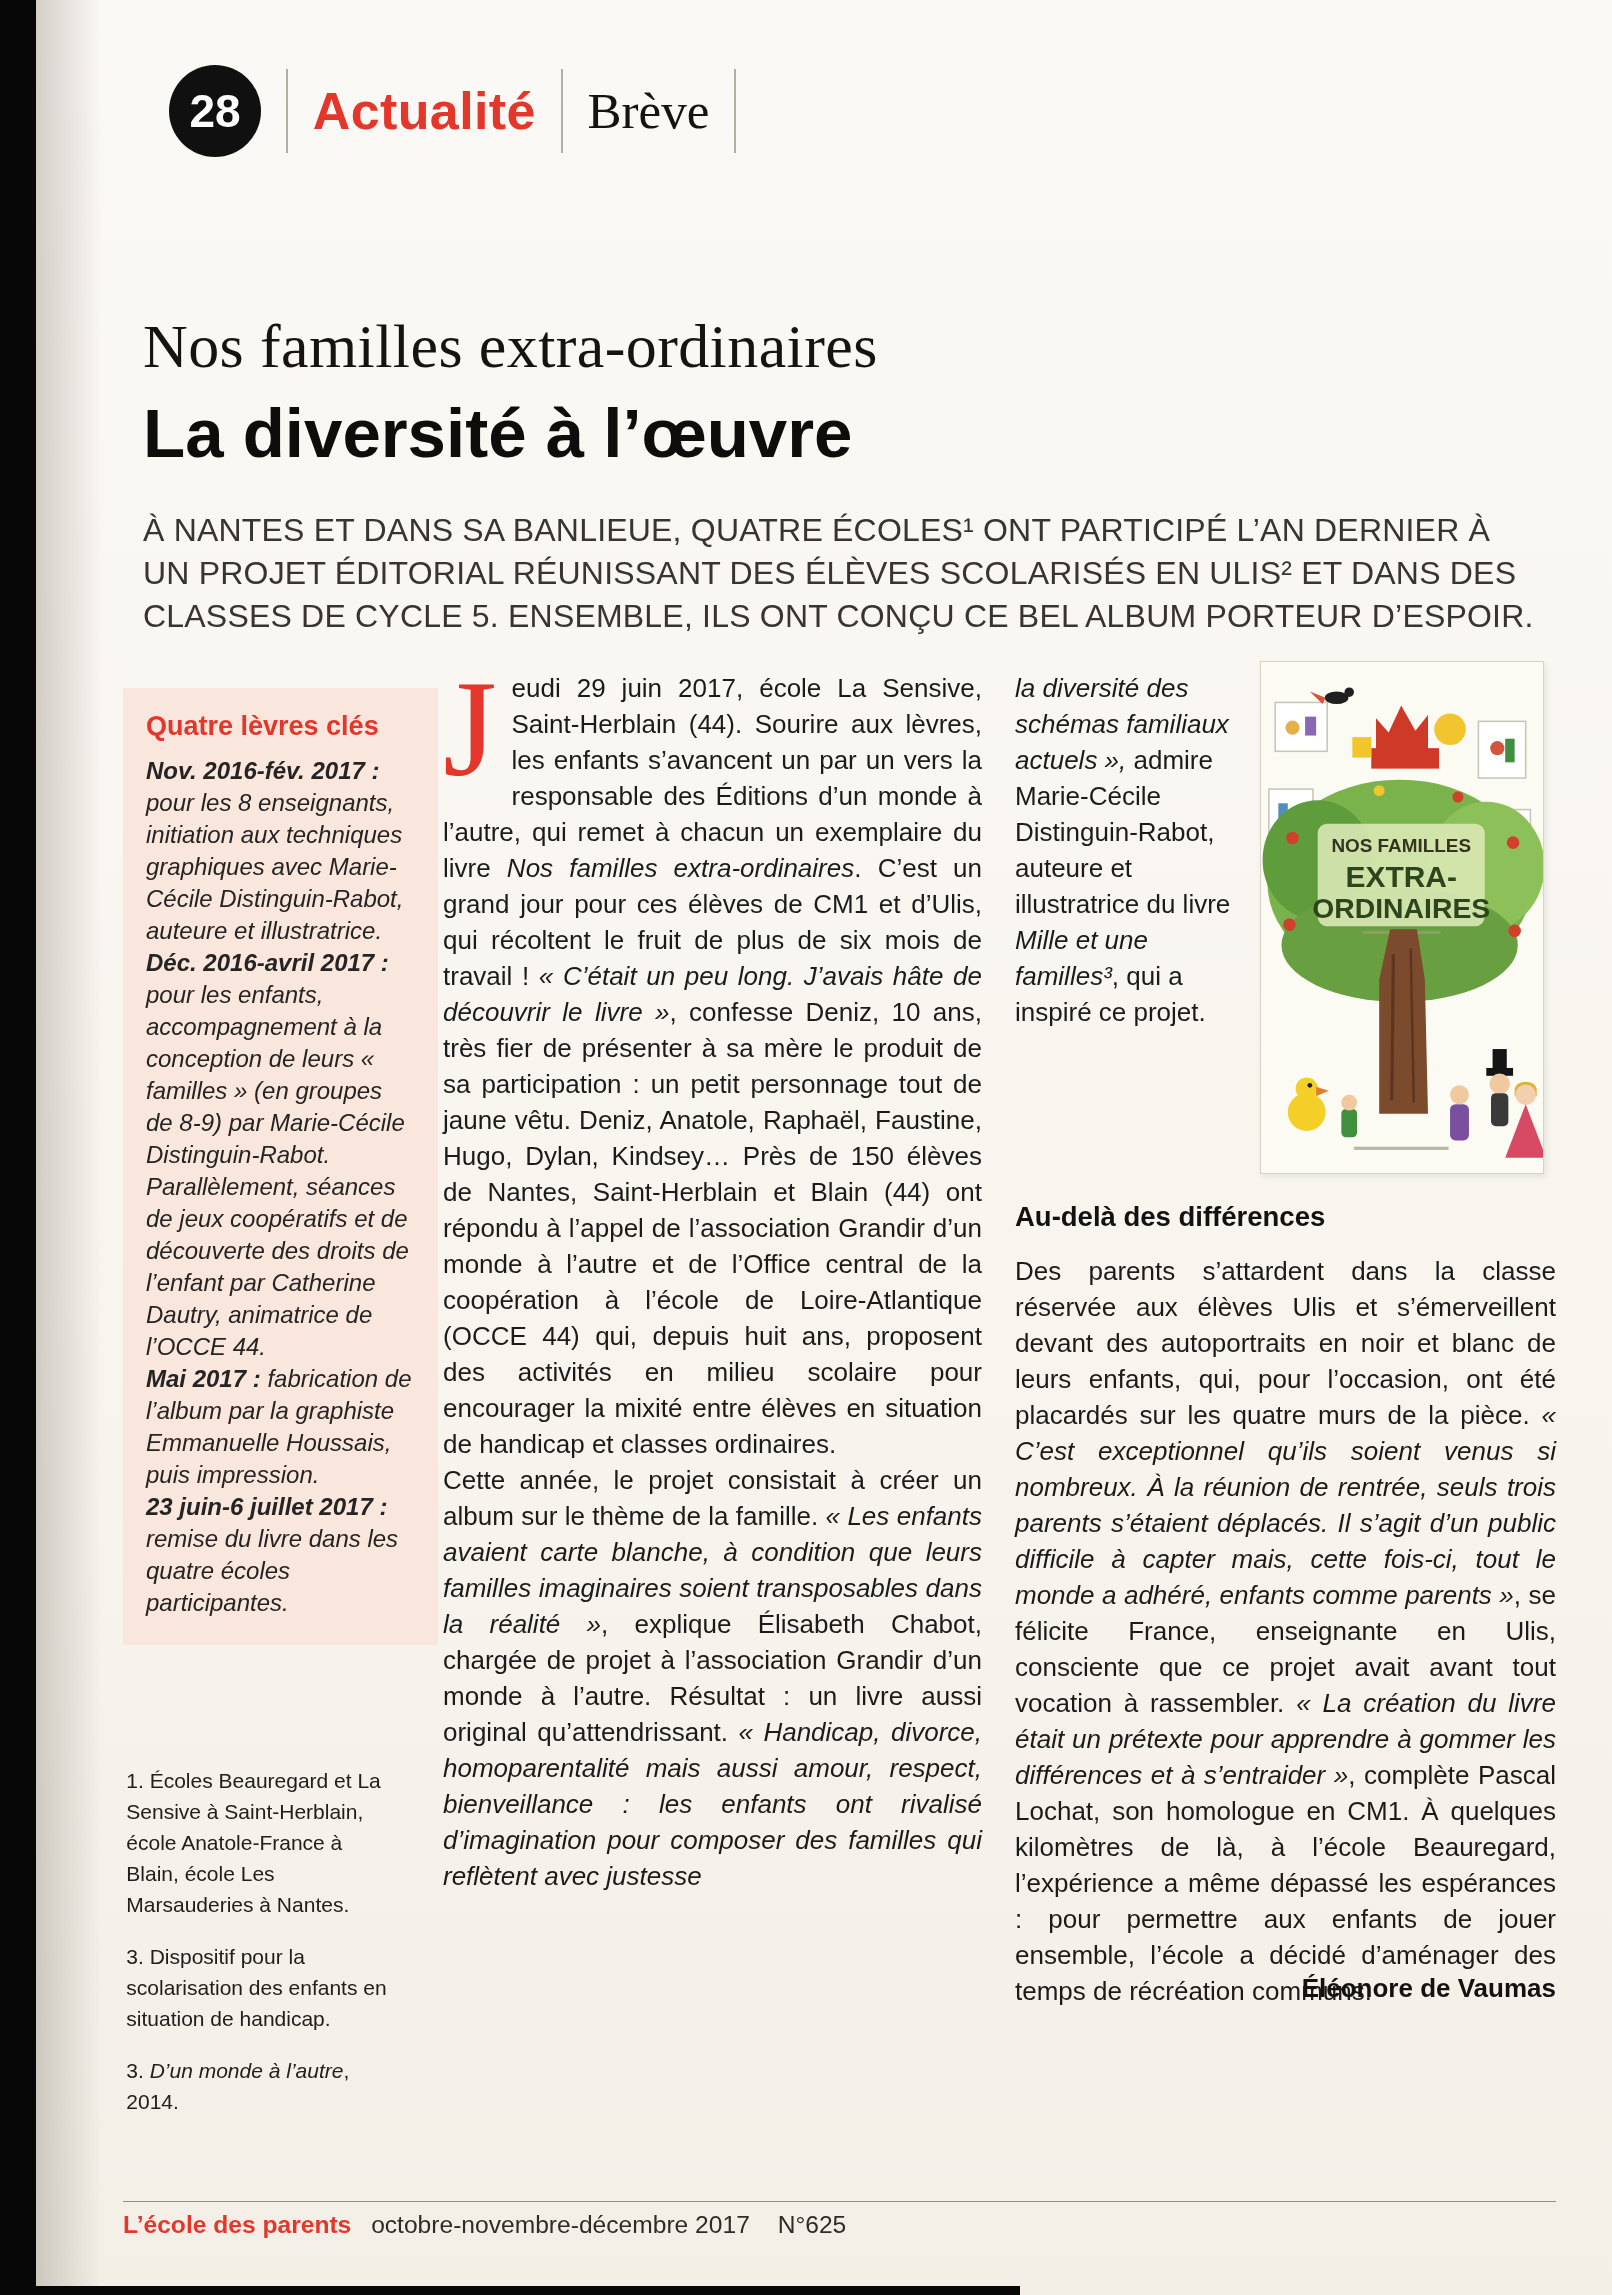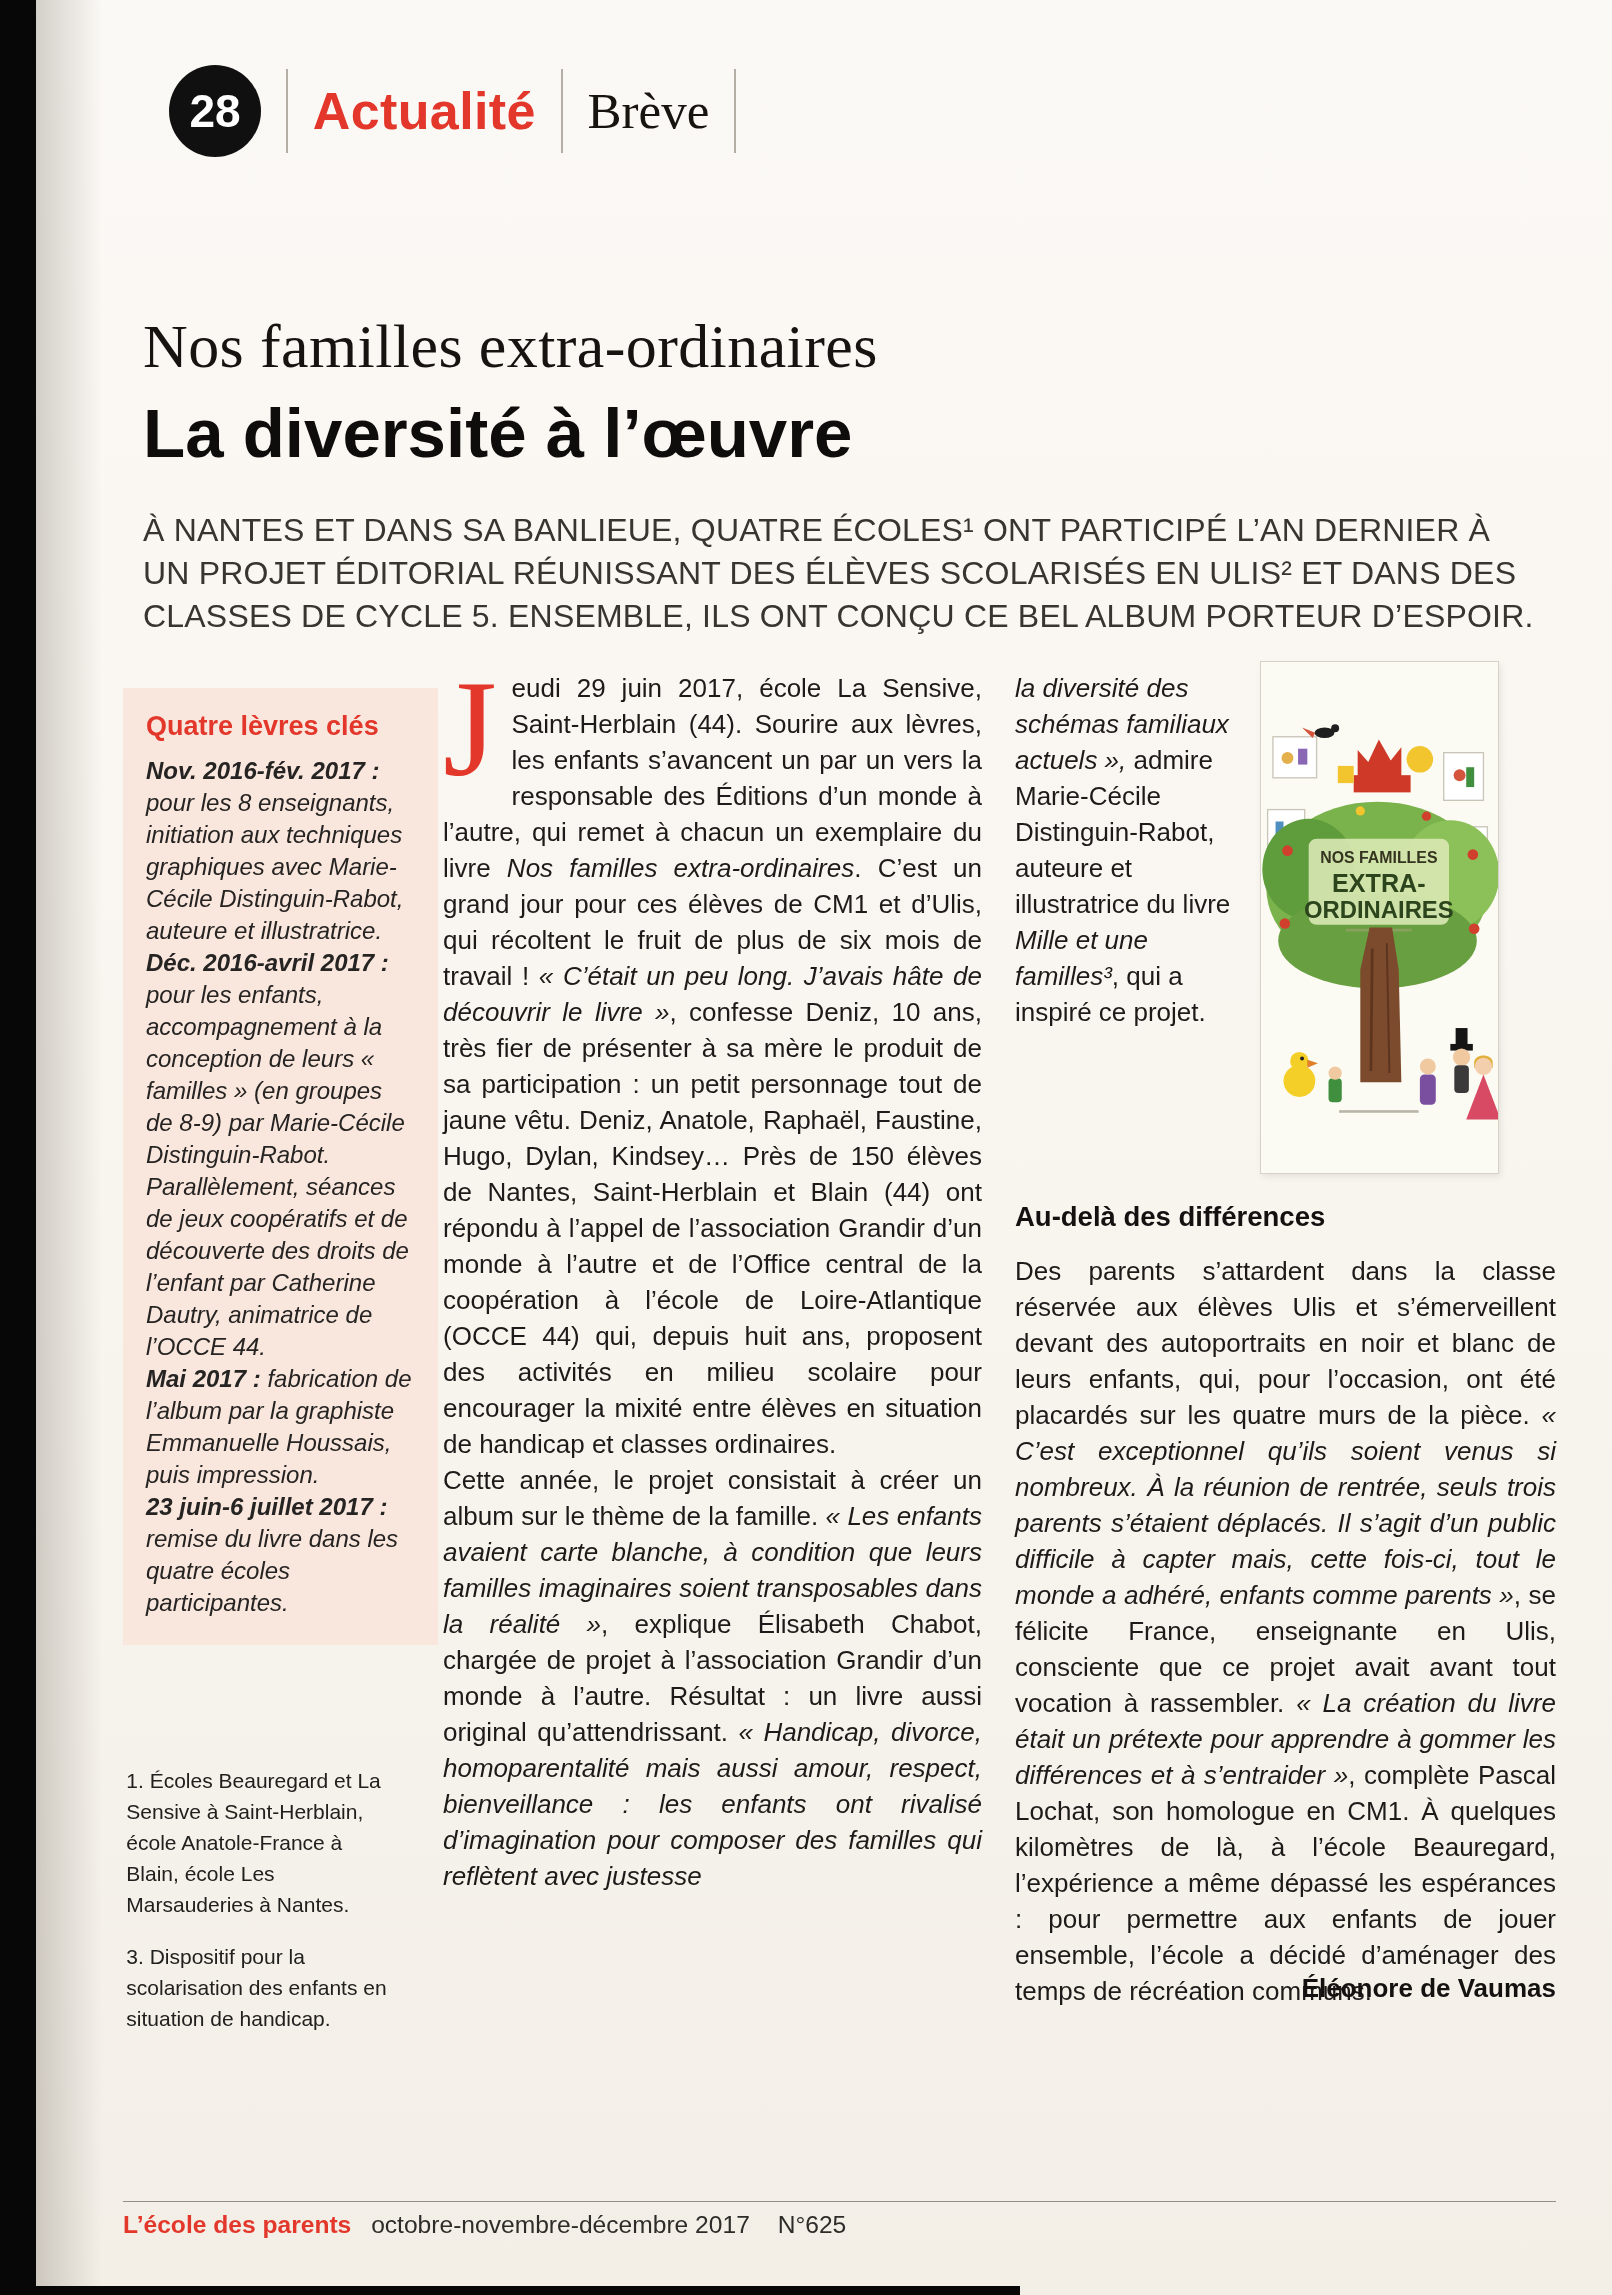--- a/index.html
+++ b/index.html
@@ -49,21 +49,21 @@
   .col-right { position:absolute; left:1015px; top:670px; width:541px; }
   .right-top-text { width:239px; height:531px; text-align:left; }
   .subhead { font-size:27.5px; font-weight:700; color:#131210; margin-bottom:19.7px; }
   .byline { font-size:26px; font-weight:700; color:#131210; text-align:right; margin-top:-36px; position:relative; }
 
   .seg-i { font-style:italic; }
   .seg-bi { font-weight:700; font-style:italic; }
 
   
   .book-cover {
-    position:absolute; left:1260px; top:661px; width:239px; height:513px;
+    position:absolute; left:1260px; top:661px; width:284px; height:513px;
     background:#fcfbf3; border:0.8px solid #d6d2c6; box-shadow:1.6px 2.5px 6.6px rgba(0,0,0,0.08);
   }
   .book-cover svg { width:100%; height:100%; display:block; }
   .cover-text { font-family:"Liberation Sans", sans-serif; font-weight:700; }
 
   
   .page-footer {
     position:absolute; left:123px; top:2201px; width:1433px;
     border-top:1.6px solid #938e86; padding-top:9px; font-size:24.6px; color:#2e2c29;
   }
@@ -99,20 +99,21 @@
     <div class="sidebar-box">
       <h3 class="sidebar-title">Quatre lèvres clés</h3>
       <div class="sidebar-step"><span class="seg-bi">Nov. 2016-fév. 2017 : </span><span class="seg-i">pour les 8 enseignants, initiation aux techniques graphiques avec Marie-Cécile Distinguin-Rabot, auteure et illustratrice.</span></div>
       <div class="sidebar-step"><span class="seg-bi">Déc. 2016-avril 2017 : </span><span class="seg-i">pour les enfants, accompagnement à la conception de leurs « familles » (en groupes de 8-9) par Marie-Cécile Distinguin-Rabot. Parallèlement, séances de jeux coopératifs et de découverte des droits de l’enfant par Catherine Dautry, animatrice de l’OCCE 44.</span></div>
       <div class="sidebar-step"><span class="seg-bi">Mai 2017 : </span><span class="seg-i">fabrication de l’album par la graphiste Emmanuelle Houssais, puis impression.</span></div>
       <div class="sidebar-step"><span class="seg-bi">23 juin-6 juillet 2017 : </span><span class="seg-i">remise du livre dans les quatre écoles participantes.</span></div>
     </div>
     <div class="footnotes">
       <p class="footnote"><span>1. Écoles Beauregard et La Sensive à Saint-Herblain, école Anatole-France à Blain, école Les Marsauderies à Nantes.</span></p>
       <p class="footnote"><span>3. Dispositif pour la scolarisation des enfants en situation de handicap.</span></p>
+      <p class="footnote"><span>3. </span><span class="seg-i">D’un monde à l’autre</span><span>, 2014.</span></p>
     </div>
   </aside>
 
   <section class="col-middle">
     <p class="body-p"><span class="drop-cap">J</span><span><span>eudi 29 juin 2017, école La Sensive, Saint-Herblain (44). Sourire aux lèvres, les enfants s’avancent un par un vers la responsable des Éditions d’un monde à l’autre, qui remet à chacun un exemplaire du livre </span><span class="seg-i">Nos familles extra-ordinaires</span><span>. C’est un grand jour pour ces élèves de CM1 et d’Ulis, qui récoltent le fruit de plus de six mois de travail ! </span><span class="seg-i">« C’était un peu long. J’avais hâte de découvrir le livre »</span><span>, confesse Deniz, 10 ans, très fier de présenter à sa mère le produit de sa participation : un petit personnage tout de jaune vêtu. Deniz, Anatole, Raphaël, Faustine, Hugo, Dylan, Kindsey… Près de 150 élèves de Nantes, Saint-Herblain et Blain (44) ont répondu à l’appel de l’association Grandir d’un monde à l’autre et de l’Office central de la coopération à l’école de Loire-Atlantique (OCCE 44) qui, depuis huit ans, proposent des activités en milieu scolaire pour encourager la mixité entre élèves en situation de handicap et classes ordinaires.</span></span></p>
     <p class="body-p"><span>Cette année, le projet consistait à créer un album sur le thème de la famille. </span><span class="seg-i">« Les enfants avaient carte blanche, à condition que leurs familles imaginaires soient transposables dans la réalité »</span><span>, explique Élisabeth Chabot, chargée de projet à l’association Grandir d’un monde à l’autre. Résultat : un livre aussi original qu’attendrissant. </span><span class="seg-i">« Handicap, divorce, homoparentalité mais aussi amour, respect, bienveillance : les enfants ont rivalisé d’imagination pour composer des familles qui reflètent avec justesse</span></p>
   </section>
 
   <section class="col-right">
     <p class="body-p right-top-text"><span class="seg-i">la diversité des schémas familiaux actuels », </span><span>admire Marie-Cécile Distinguin-Rabot, auteure et illustratrice du livre </span><span class="seg-i">Mille et une familles³</span><span>, qui a inspiré ce projet.</span></p>

